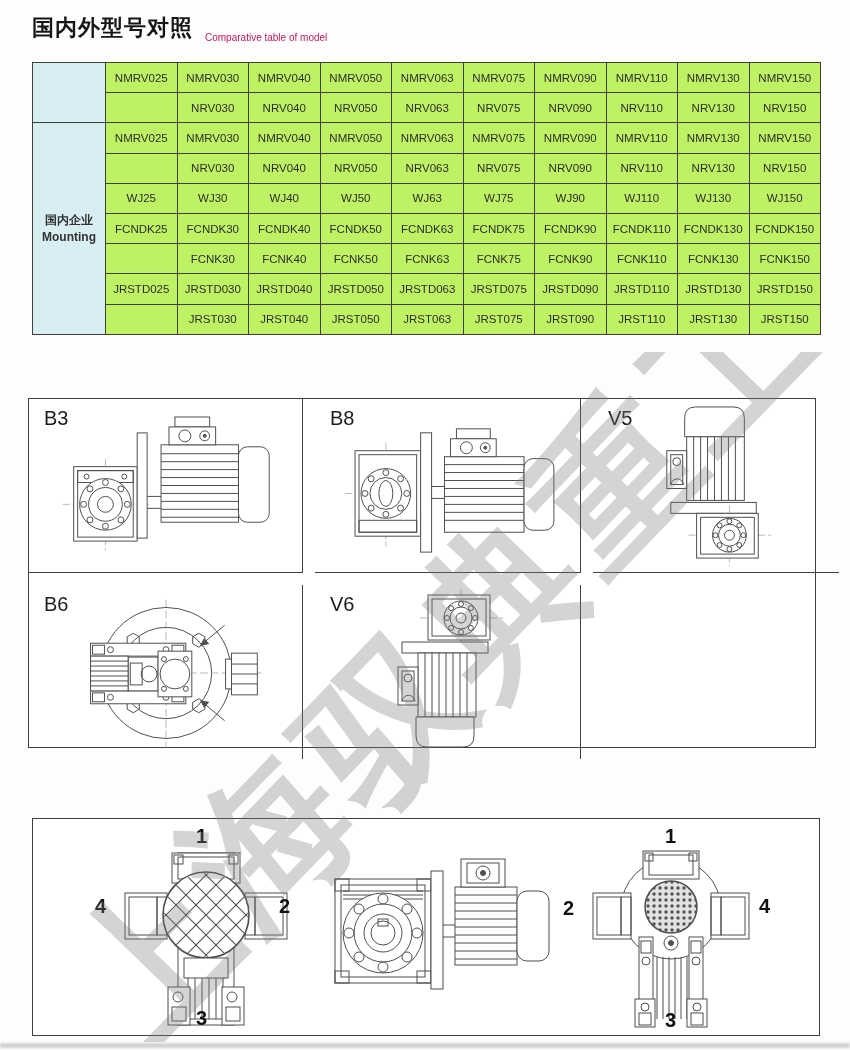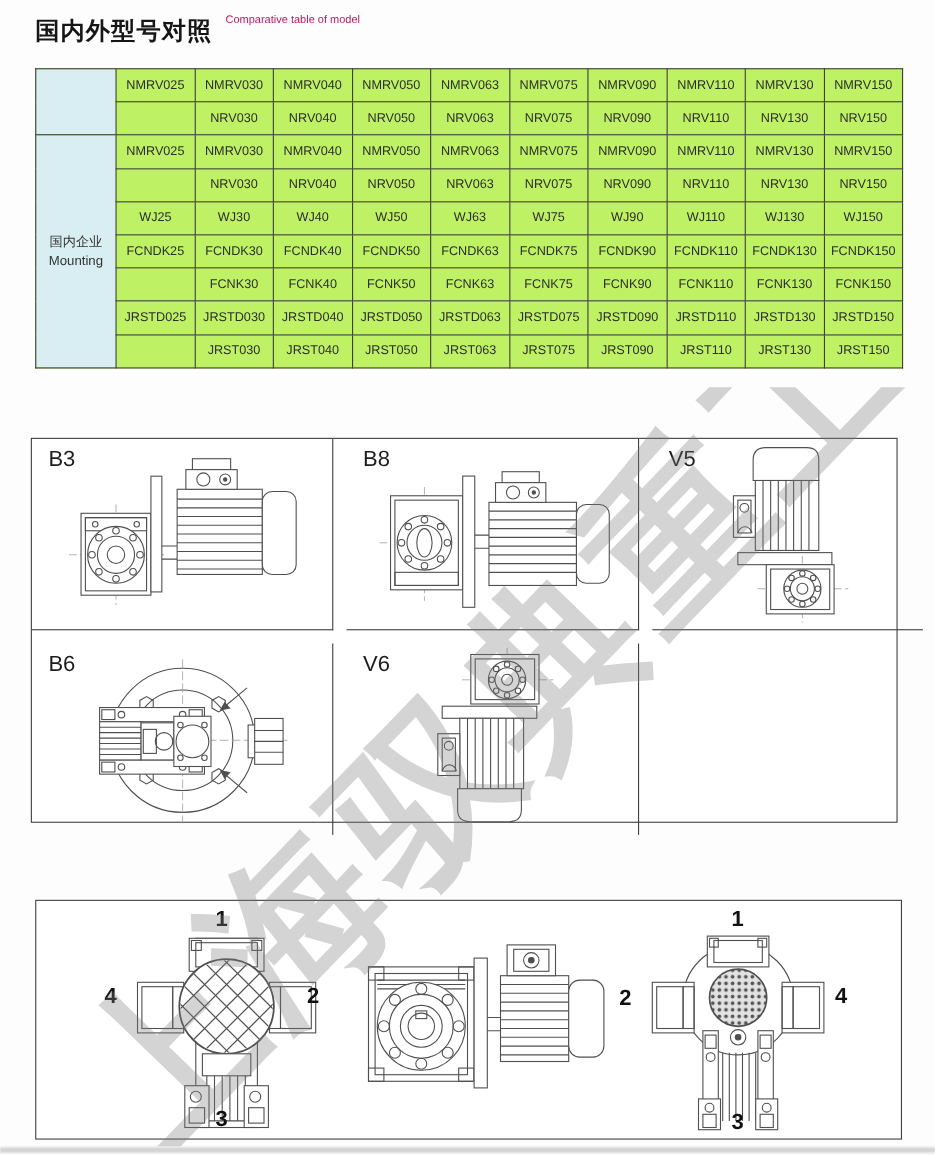--- a/index.html
+++ b/index.html
@@ -1,28 +1,28 @@
 <!DOCTYPE html>
 <html><head>
 <meta charset="utf-8">
 <style>
   html,body{margin:0;padding:0;background:#e8e8e8;}
   .page{position:relative;width:850px;height:1050px;background:#fdfdfd;overflow:hidden;
         font-family:"Liberation Sans", sans-serif;color:#1a1a1a;}
   
-  .sec-title{position:absolute;left:32px;display:flex;align-items:flex-start;gap:12px;z-index:6;}
+  .sec-title{position:absolute;left:32px;display:flex;align-items:flex-end;gap:12px;z-index:6;}
   .sec-title .zh{font-size:22px;font-weight:bold;letter-spacing:1px;color:#161616;}
   .sec-title .en{font-size:10px;color:#be185d;}
   .t1{top:13px}.t2{top:360px}.t3{top:777px}
   
   table.models{position:absolute;left:32px;top:62px;width:788px;border-collapse:collapse;
         table-layout:fixed;z-index:2;background:#bef264;}
   table.models td,table.models th{border:1px solid #3f3f3f;height:29.2px;padding:0;
         text-align:center;vertical-align:middle;font-size:11.5px;color:#2d2d2d;overflow:hidden;}
-  table.models th{background:#d9eef2;font-weight:normal;font-size:12px;line-height:1.35;color:#333;}
+  table.models th{background:#d9eef2;font-weight:bold;font-size:12px;line-height:1.35;color:#333;}
   
   .grid2{position:absolute;left:28px;top:398px;width:786px;height:348px;border:1.5px solid #3f3f3f;
         display:grid;grid-template-columns:274px 266px 246px;grid-template-rows:174px 174px;
         z-index:2;background:#fff;gap:12px;}
   .gcell{position:relative;border-right:1px solid #3f3f3f;border-bottom:1px solid #3f3f3f;}
   .gcell:nth-child(3n){border-right:none;}
   .gcell:nth-child(n+4){border-bottom:none;text-align:center;}
   .pos-label{position:absolute;left:15px;top:8px;font-size:20px;color:#1c1c1c;z-index:3;}
   svg.draw{position:absolute;left:0;top:0;width:100%;height:100%;}
   

